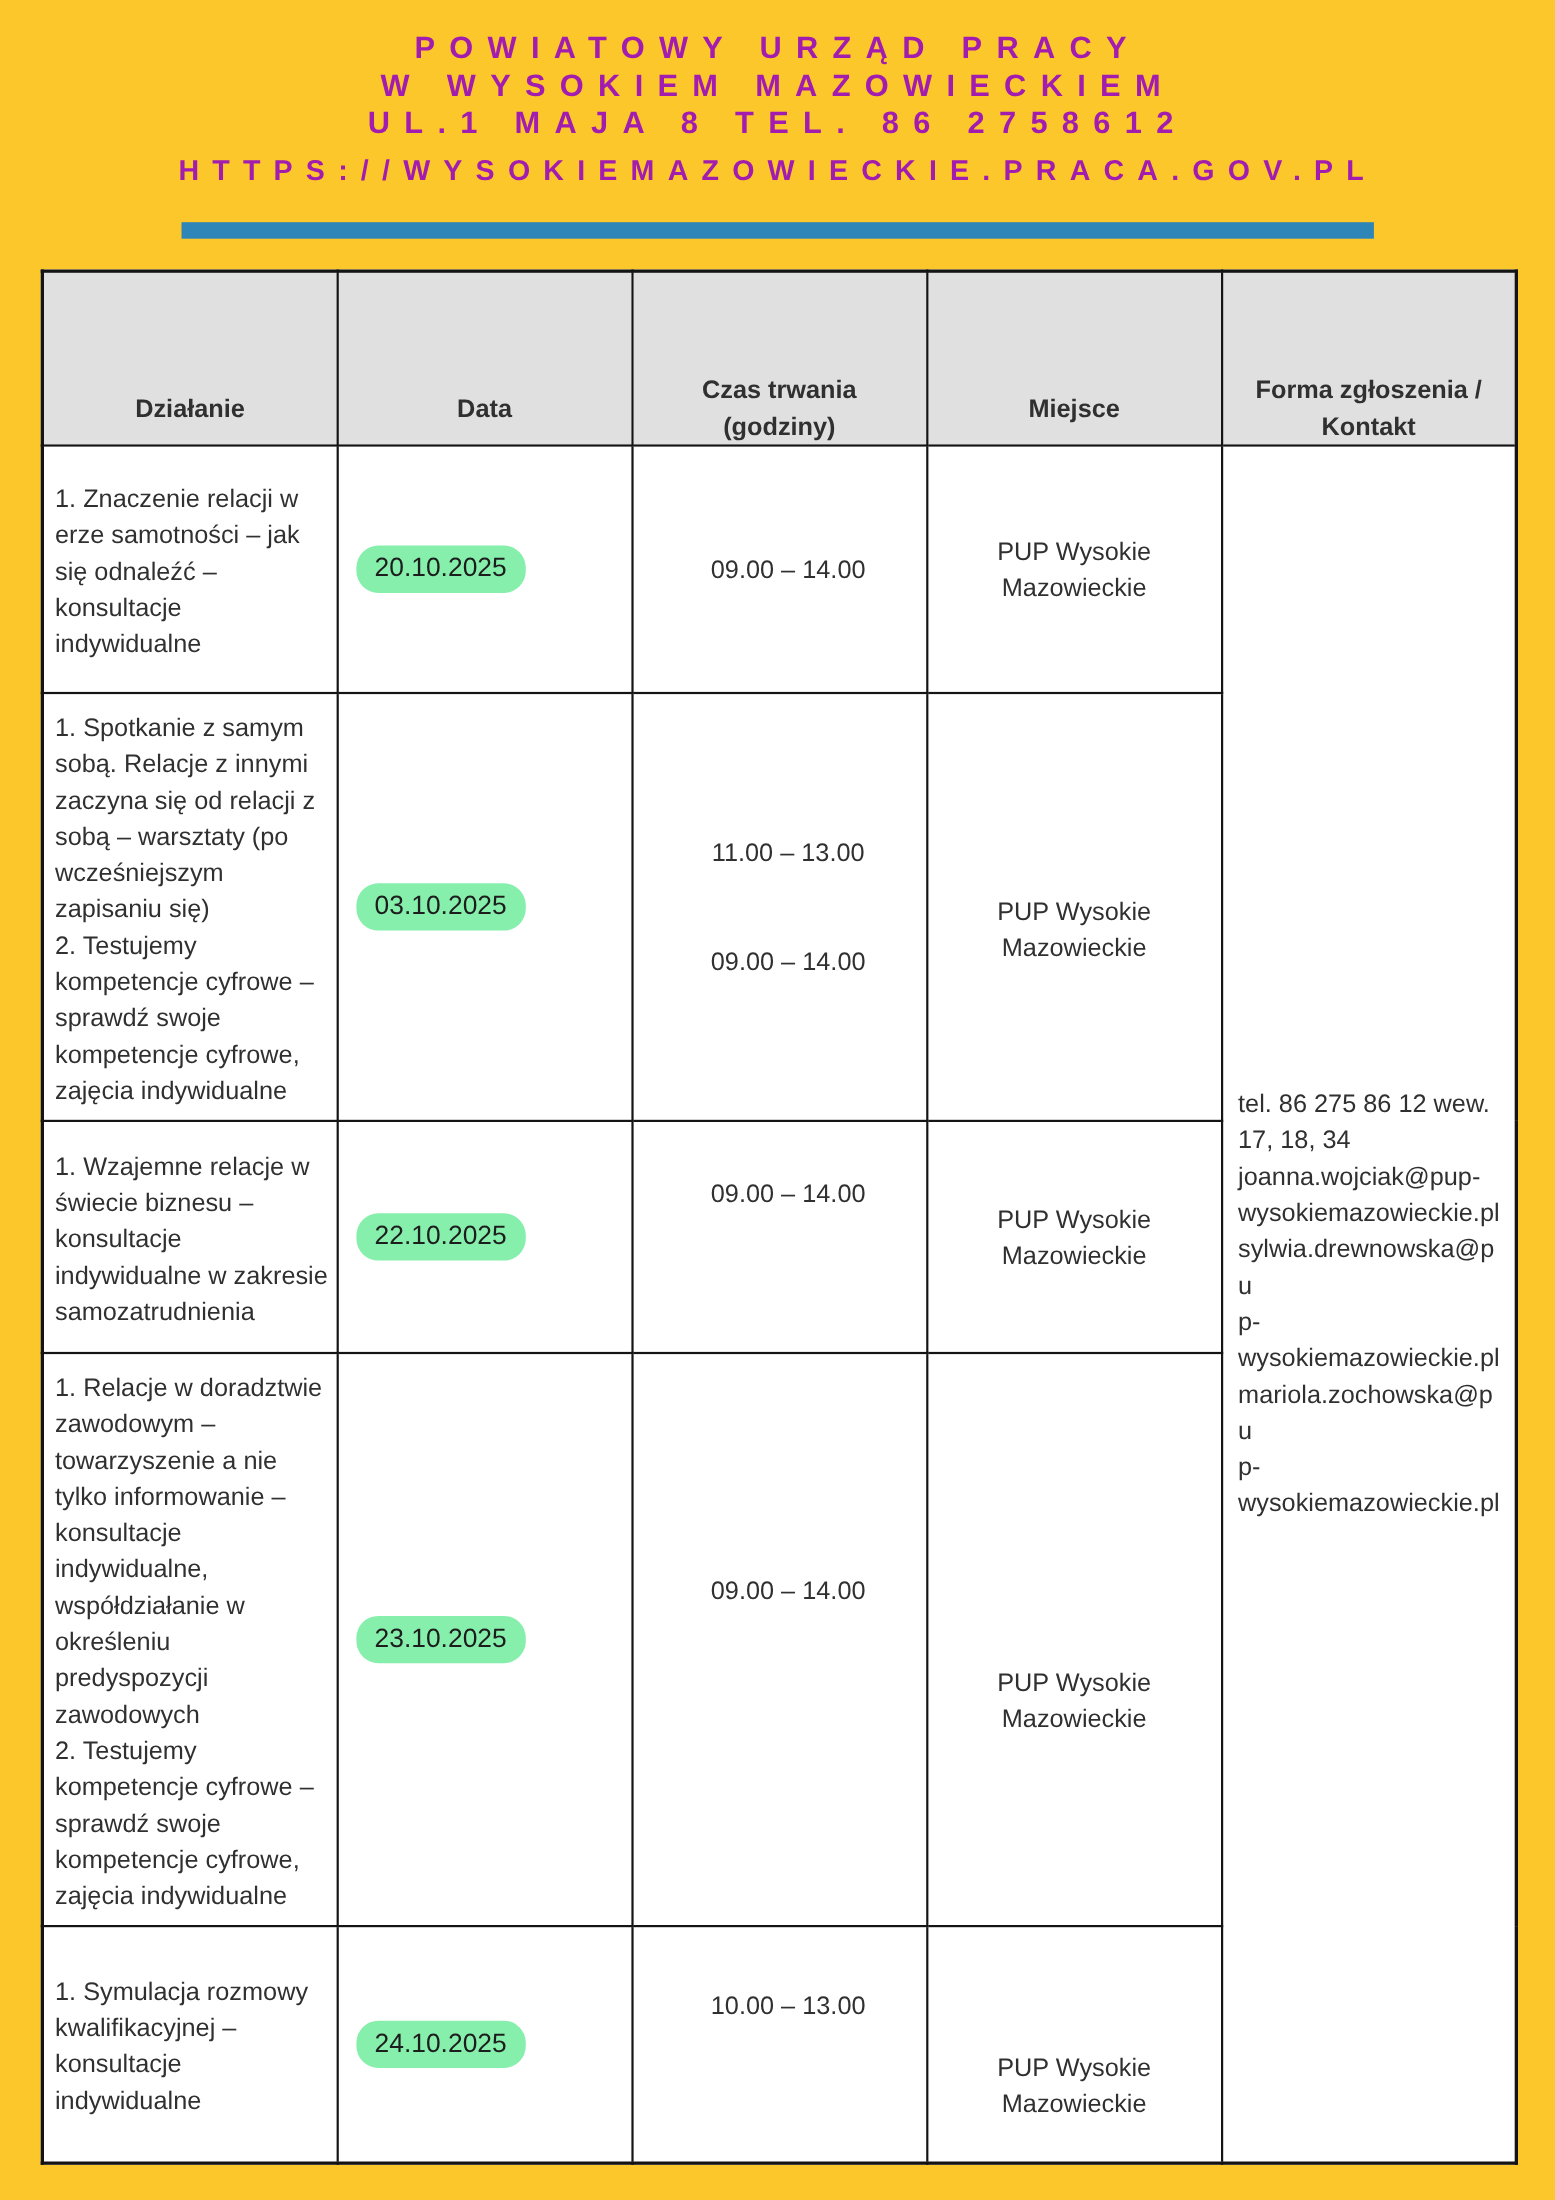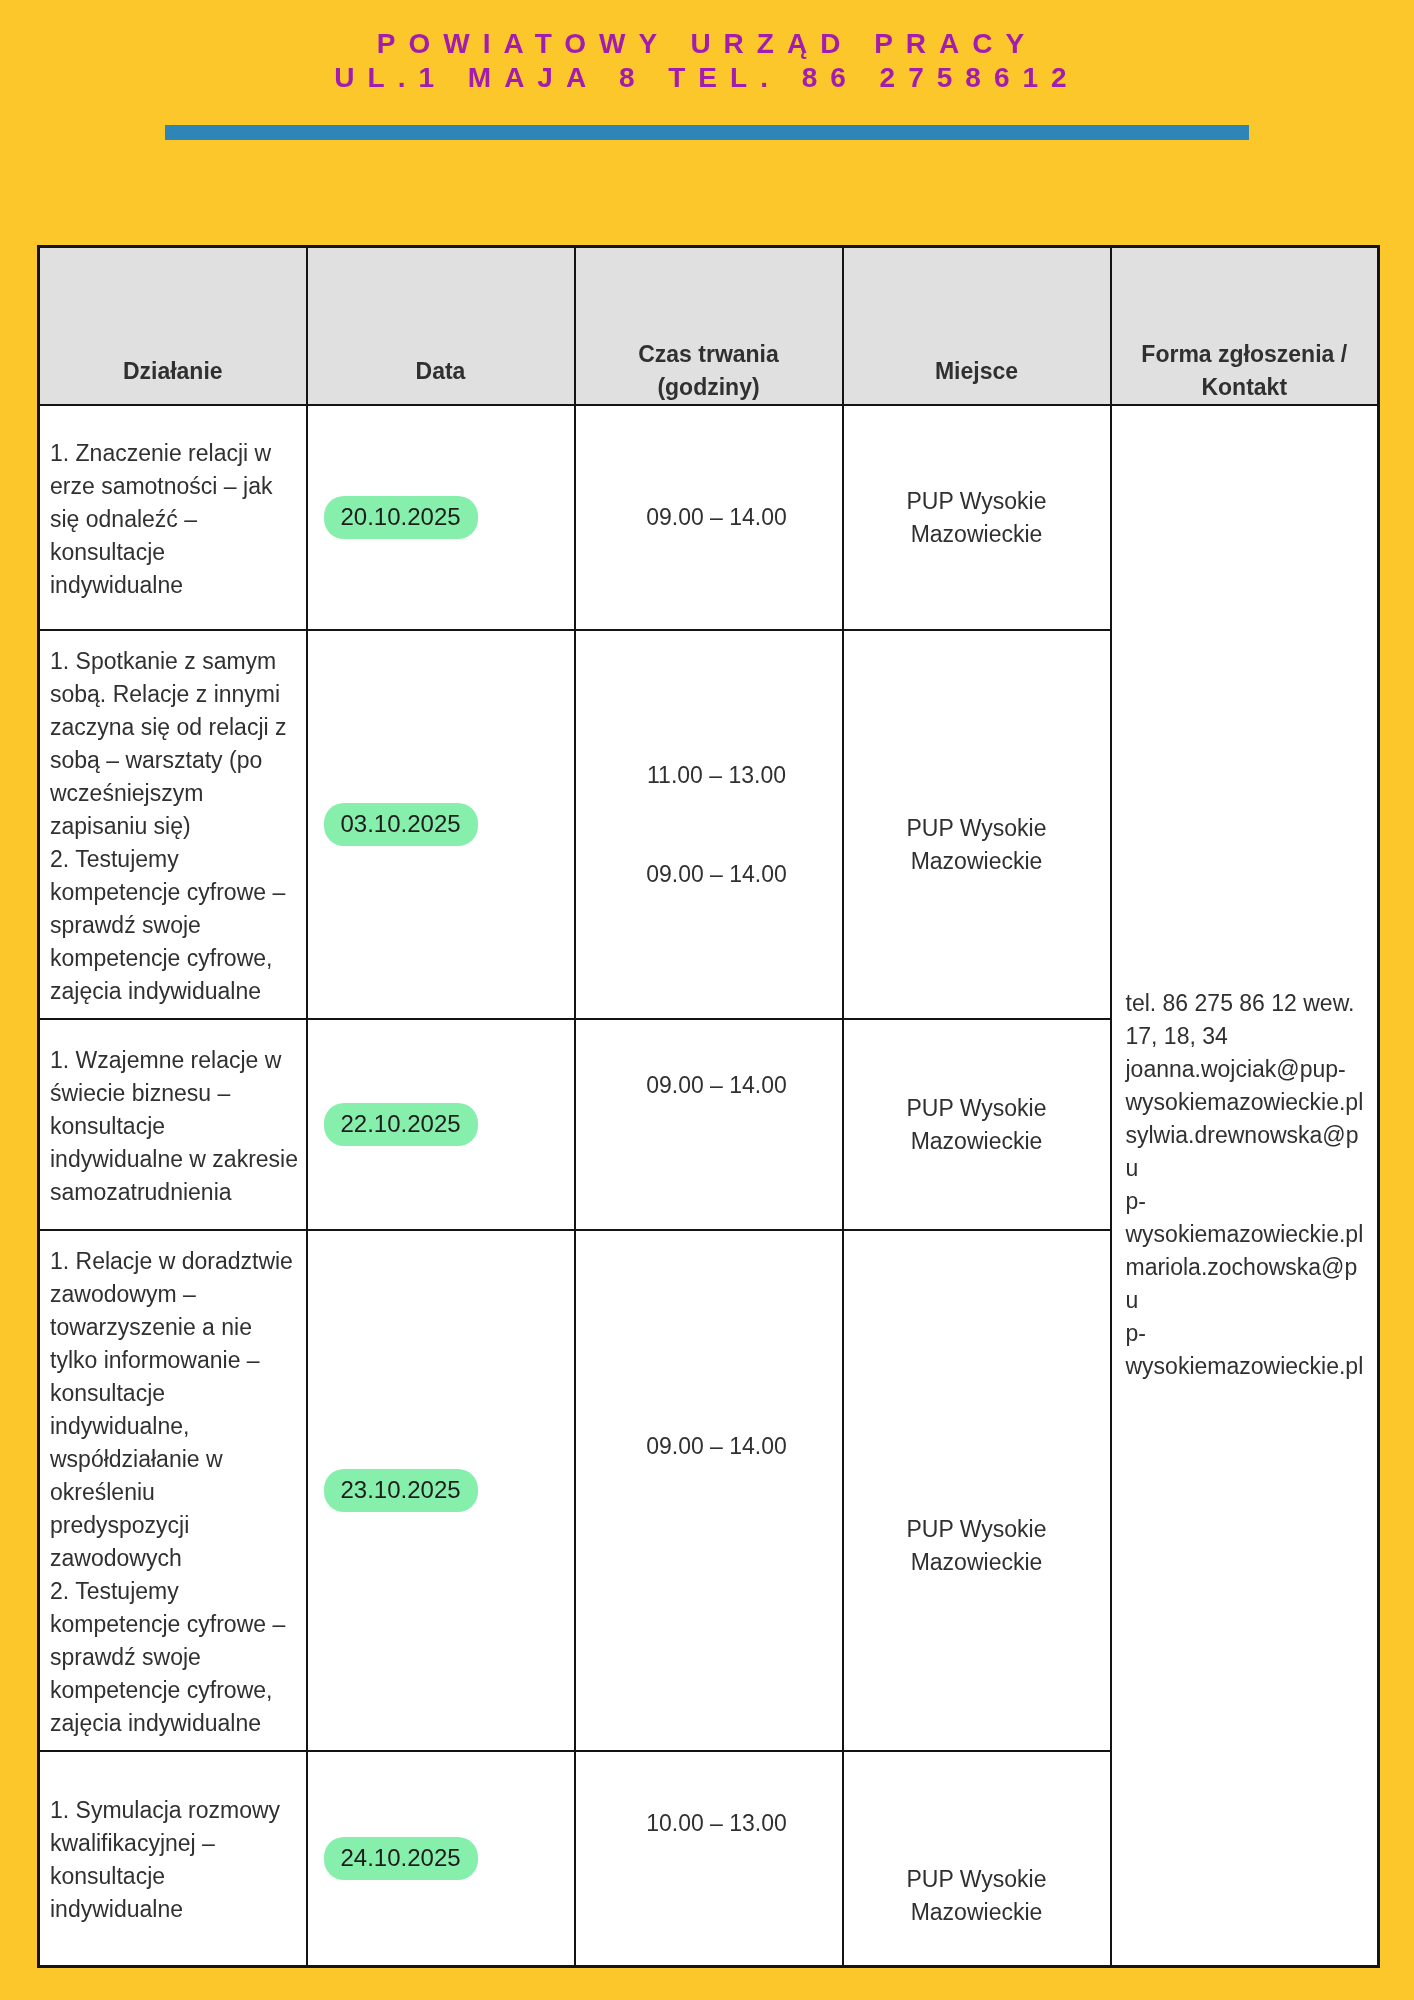--- a/index.html
+++ b/index.html
@@ -71,21 +71,23 @@
     overflow-wrap:break-word;
   }
 </style>
 </head>
 <body>
 
 <div class="page">
 
   <div class="org-header">
     <div class="org-line">POWIATOWY URZĄD PRACY</div>
+    <div class="org-line">W WYSOKIEM MAZOWIECKIEM</div>
     <div class="org-line">UL.1 MAJA 8 TEL. 86 2758612</div>
+    <div class="org-line url">HTTPS://WYSOKIEMAZOWIECKIE.PRACA.GOV.PL</div>
   </div>
 
   <div class="accent-bar"></div>
 
   <table class="sched">
     <colgroup>
       <col style="width:268px">
         <col style="width:268px">
         <col style="width:268px">
         <col style="width:268px">

